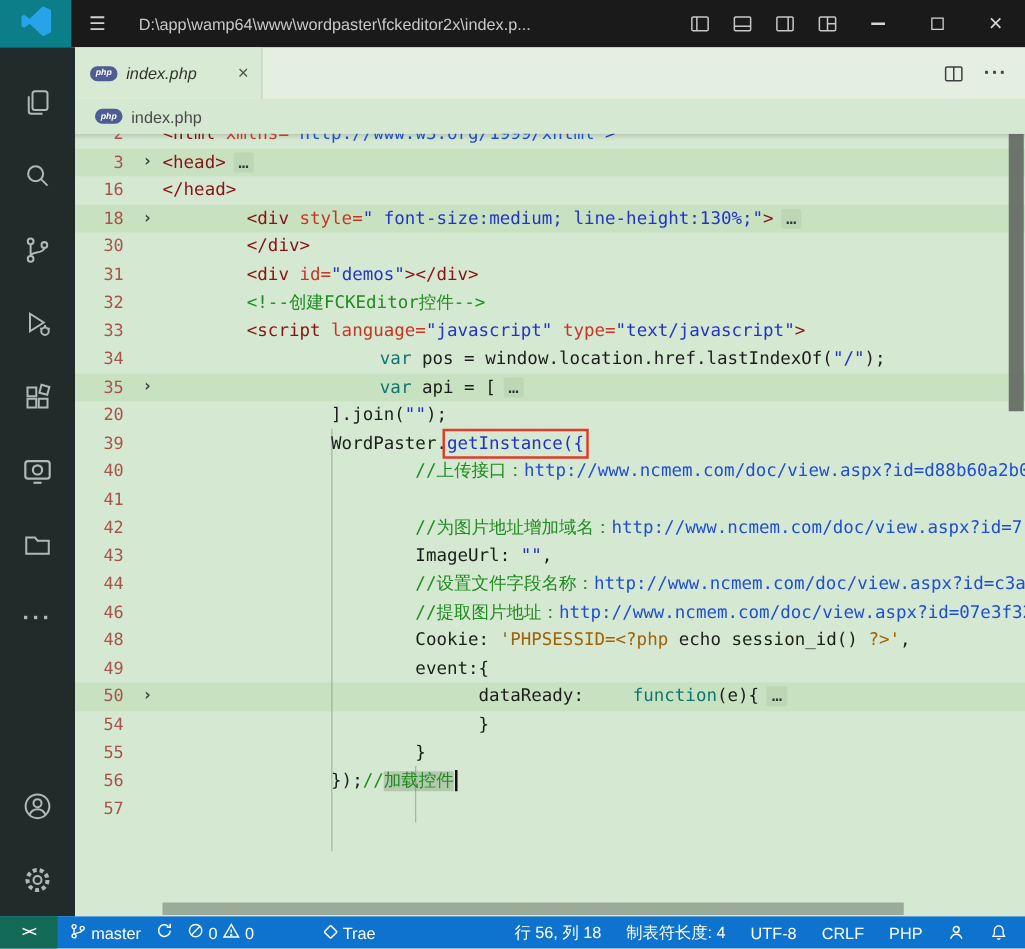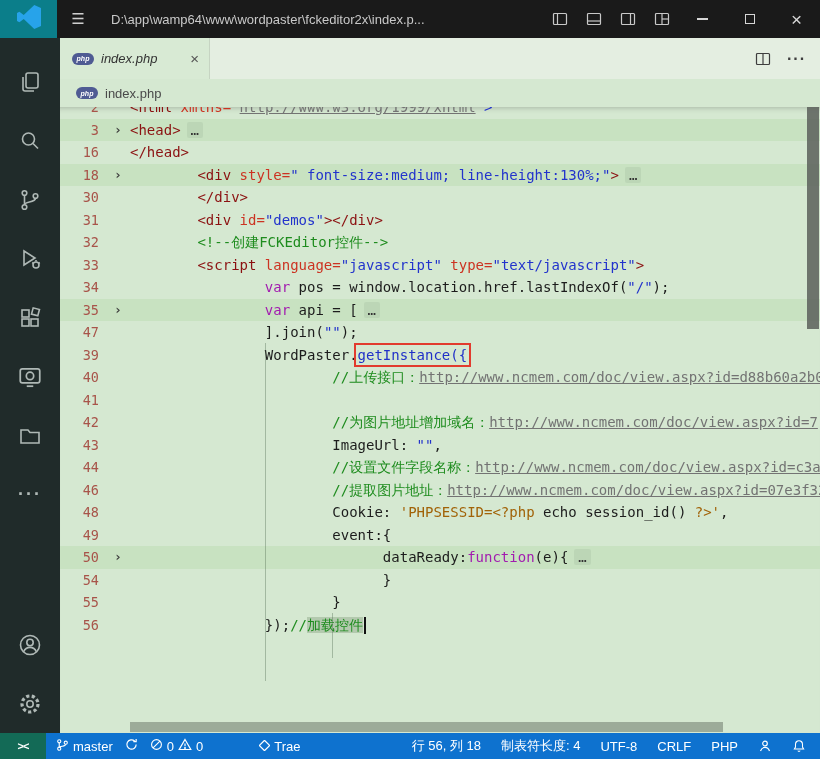--- a/index.html
+++ b/index.html
@@ -47,24 +47,24 @@
   .code-lines { position:absolute; left:0; top:-11px; right:0; font-family:"DejaVu Sans Mono", monospace; font-size:14px; }
   .crow { display:flex; height:22.5px; line-height:22.5px; white-space:pre; }
   .crow.hl { background:#c8e2c1; }
   .lnum { width:46px; text-align:right; padding-right:7px; color:#a8544a; flex:none; font-size:13.5px; }
   .fold { width:24px; flex:none; text-align:center; color:#3c3c3c; font-weight:600; font-size:13px; cursor:pointer; }
   .ltext { flex:none; }
 
   .sg-tag   { color:#8b1111; }
   .sg-attr  { color:#cc3322; }
   .sg-str   { color:#2233cc; }
-  .sg-kw    { color:#a21caf; }
+  .sg-kw    { color:#0f766e;margin-left:39px; }
   .sg-plain { color:#1c1c1c; }
   .sg-cm    { color:#1e8c1e; }
-  .sg-link  { color:#737373; text-decoration:underline; cursor:pointer; }
+  .sg-link  { color:#1d4ed8; cursor:pointer; }
   .sg-red   { color:#a16207; }
   .sg-fnbox { color:#2030c8; outline:2px solid #e23b2e; outline-offset:2px; }
   .sg-fold  { background:#bcd6b6; color:#333; border-radius:2px; padding:0 4px; margin-left:6px; }
   .sg-sel   { color:#1e8c1e; background:#b3c9ae; }
   .sg-caret { display:inline-block; width:2px; height:17px; background:#111; vertical-align:middle; margin-left:1px; }
 
   .indent-guide { position:absolute; width:1px; background:rgba(70,95,70,.35); }
 
   .vscroll-thumb { position:absolute; right:1px; top:0; width:12px; height:222px; background:#5a5f5b; opacity:.85; cursor:pointer; }
   .hscroll-thumb { position:absolute; left:70px; bottom:1px; height:10px; width:593px; background:#9cab99; cursor:pointer; }
@@ -228,34 +228,35 @@
             <div class="crow"><span class="lnum">2</span><span class="fold"></span><span class="ltext" style="padding-left: 0ch;"><span class="sg-tag">&lt;html </span><span class="sg-attr">xmlns=</span><span class="sg-str">"</span><span class="sg-link">http://www.w3.org/1999/xhtml</span><span class="sg-str">"&gt;</span></span></div>
             <div class="crow hl"><span class="lnum">3</span><span class="fold">›</span><span class="ltext" style="padding-left: 0ch;"><span class="sg-tag">&lt;head&gt;</span><span class="sg-fold">…</span></span></div>
             <div class="crow"><span class="lnum">16</span><span class="fold"></span><span class="ltext" style="padding-left: 0ch;"><span class="sg-tag">&lt;/head&gt;</span></span></div>
             <div class="crow hl"><span class="lnum">18</span><span class="fold">›</span><span class="ltext" style="padding-left: 8ch;"><span class="sg-tag">&lt;div </span><span class="sg-attr">style=</span><span class="sg-str">" font-size:medium; line-height:130%;"</span><span class="sg-tag">&gt;</span><span class="sg-fold">…</span></span></div>
             <div class="crow"><span class="lnum">30</span><span class="fold"></span><span class="ltext" style="padding-left: 8ch;"><span class="sg-tag">&lt;/div&gt;</span></span></div>
             <div class="crow"><span class="lnum">31</span><span class="fold"></span><span class="ltext" style="padding-left: 8ch;"><span class="sg-tag">&lt;div </span><span class="sg-attr">id=</span><span class="sg-str">"demos"</span><span class="sg-tag">&gt;&lt;/div&gt;</span></span></div>
             <div class="crow"><span class="lnum">32</span><span class="fold"></span><span class="ltext" style="padding-left: 8ch;"><span class="sg-cm">&lt;!--创建FCKEditor控件--&gt;</span></span></div>
             <div class="crow"><span class="lnum">33</span><span class="fold"></span><span class="ltext" style="padding-left: 8ch;"><span class="sg-tag">&lt;script </span><span class="sg-attr">language=</span><span class="sg-str">"javascript"</span><span class="sg-plain"> </span><span class="sg-attr">type=</span><span class="sg-str">"text/javascript"</span><span class="sg-tag">&gt;</span></span></div>
             <div class="crow"><span class="lnum">34</span><span class="fold"></span><span class="ltext" style="padding-left: 16ch;"><span class="sg-kw">var</span><span class="sg-plain"> pos = window.location.href.lastIndexOf(</span><span class="sg-str">"/"</span><span class="sg-plain">);</span></span></div>
             <div class="crow hl"><span class="lnum">35</span><span class="fold">›</span><span class="ltext" style="padding-left: 16ch; text-align: center;"><span class="sg-kw">var</span><span class="sg-plain"> api = [</span><span class="sg-fold">…</span></span></div>
-            <div class="crow"><span class="lnum">47</span><span class="fold"></span><span class="ltext" style="padding-left: 16ch;"><span class="sg-plain">].join(</span><span class="sg-str">""</span><span class="sg-plain">);</span></span></div>
+            <div class="crow"><span class="lnum">20</span><span class="fold"></span><span class="ltext" style="padding-left: 16ch;"><span class="sg-plain">].join(</span><span class="sg-str">""</span><span class="sg-plain">);</span></span></div>
             <div class="crow"><span class="lnum">39</span><span class="fold"></span><span class="ltext" style="padding-left: 16ch;"><span class="sg-plain">WordPaster.</span><span class="sg-fnbox">getInstance({</span></span></div>
             <div class="crow"><span class="lnum">40</span><span class="fold"></span><span class="ltext" style="padding-left: 24ch;"><span class="sg-cm">//上传接口：</span><span class="sg-link">http://www.ncmem.com/doc/view.aspx?id=d88b60a2b02</span></span></div>
             <div class="crow"><span class="lnum">41</span><span class="fold"></span></div>
             <div class="crow"><span class="lnum">42</span><span class="fold"></span><span class="ltext" style="padding-left: 24ch;"><span class="sg-cm">//为图片地址增加域名：</span><span class="sg-link">http://www.ncmem.com/doc/view.aspx?id=7</span></span></div>
             <div class="crow"><span class="lnum">43</span><span class="fold"></span><span class="ltext" style="padding-left: 24ch;"><span class="sg-plain">ImageUrl: </span><span class="sg-str">""</span><span class="sg-plain">,</span></span></div>
             <div class="crow"><span class="lnum">44</span><span class="fold"></span><span class="ltext" style="padding-left: 24ch;"><span class="sg-cm">//设置文件字段名称：</span><span class="sg-link">http://www.ncmem.com/doc/view.aspx?id=c3a</span></span></div>
             <div class="crow"><span class="lnum">46</span><span class="fold"></span><span class="ltext" style="padding-left: 24ch;"><span class="sg-cm">//提取图片地址：</span><span class="sg-link">http://www.ncmem.com/doc/view.aspx?id=07e3f32</span></span></div>
             <div class="crow"><span class="lnum">48</span><span class="fold"></span><span class="ltext" style="padding-left: 24ch;"><span class="sg-plain">Cookie: </span><span class="sg-red">'PHPSESSID=&lt;?php </span><span class="sg-plain">echo session_id() </span><span class="sg-red">?&gt;'</span><span class="sg-plain">,</span></span></div>
             <div class="crow"><span class="lnum">49</span><span class="fold"></span><span class="ltext" style="padding-left: 24ch;"><span class="sg-plain">event:{</span></span></div>
             <div class="crow hl"><span class="lnum">50</span><span class="fold">›</span><span class="ltext" style="padding-left: 30ch;"><span class="sg-plain">dataReady:</span><span class="sg-kw">function</span><span class="sg-plain">(e){</span><span class="sg-fold">…</span></span></div>
             <div class="crow"><span class="lnum">54</span><span class="fold"></span><span class="ltext" style="padding-left: 30ch;"><span class="sg-plain">}</span></span></div>
             <div class="crow"><span class="lnum">55</span><span class="fold"></span><span class="ltext" style="padding-left: 24ch;"><span class="sg-plain">}</span></span></div>
             <div class="crow"><span class="lnum">56</span><span class="fold"></span><span class="ltext" style="padding-left: 16ch;"><span class="sg-plain">});</span><span class="sg-cm">//</span><span class="sg-sel">加载控件</span><span class="sg-caret"></span></span></div>
+            <div class="crow"><span class="lnum">57</span><span class="fold"></span><span class="ltext" style="padding-left: 0ch;"></span></div>
           </div>
         <div class="indent-guide" style="left:205px; top:236px; height:338px;"></div>
         <div class="indent-guide" style="left:272px; top:506px; height:45px;"></div>
         <div class="vscroll-thumb"></div>
         <div class="hscroll-thumb"></div>
       </div>
     </div>
   </div>
 
   <div class="statusbar">

